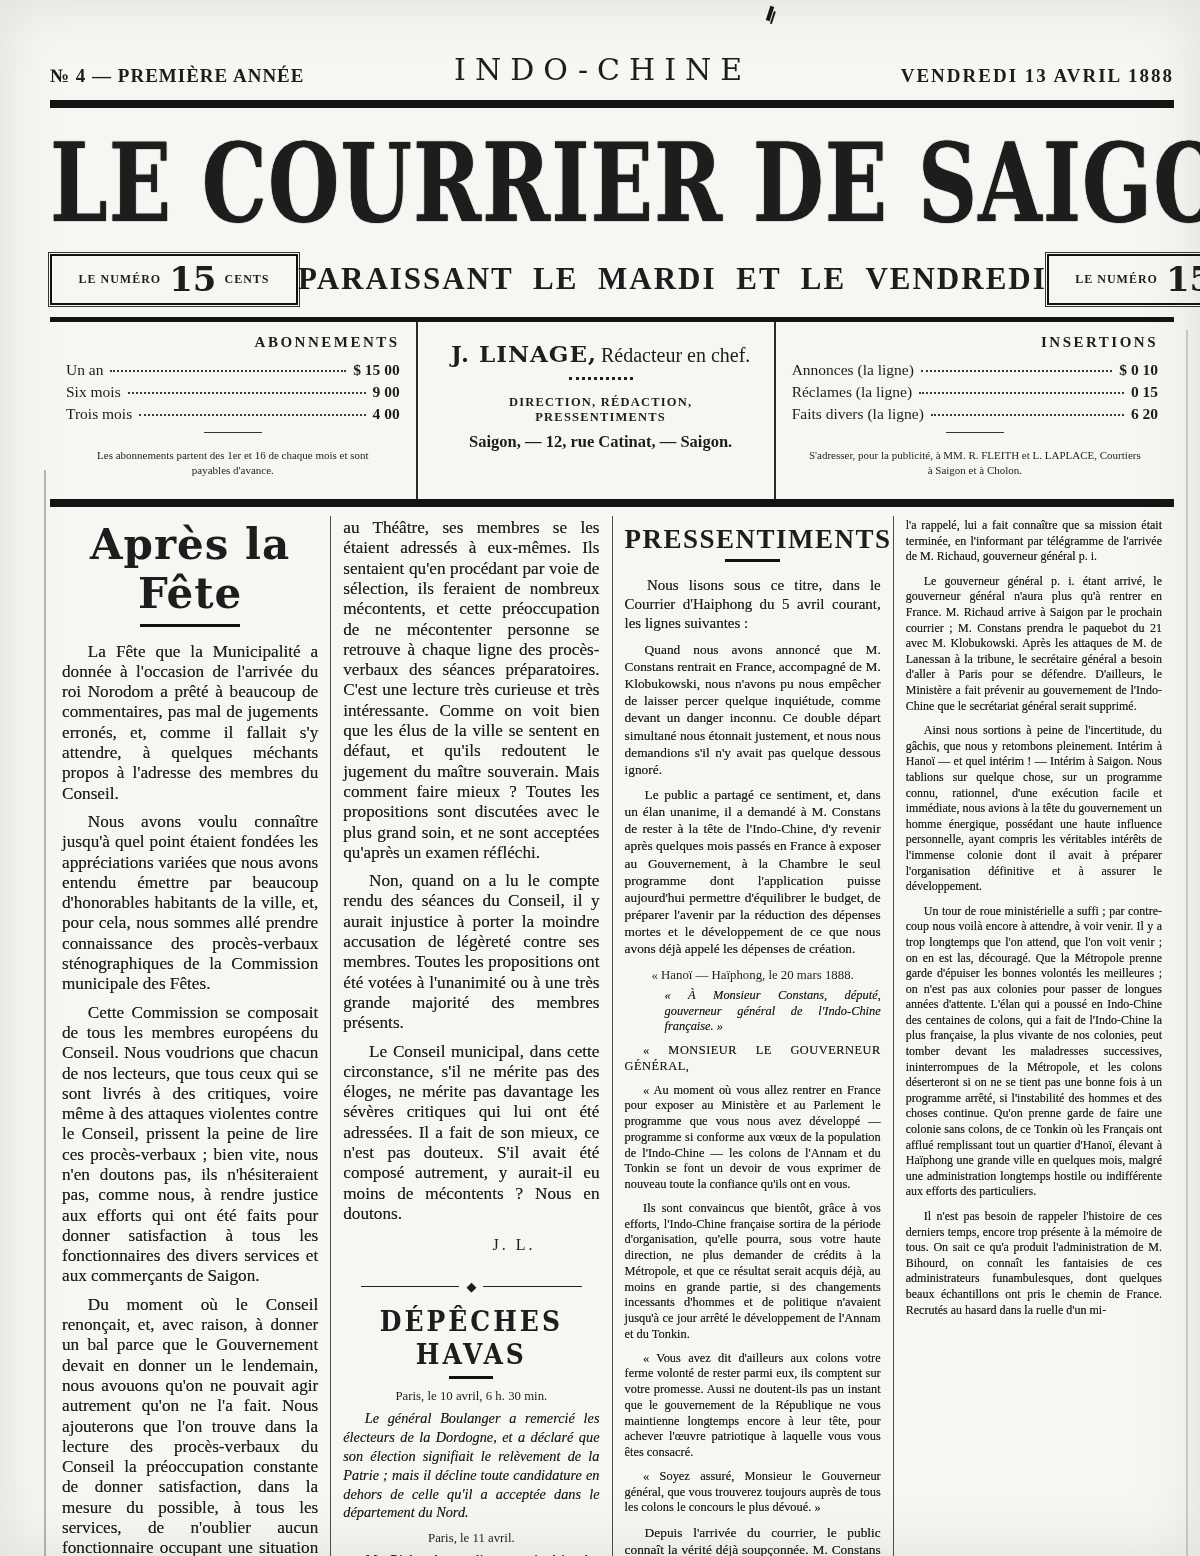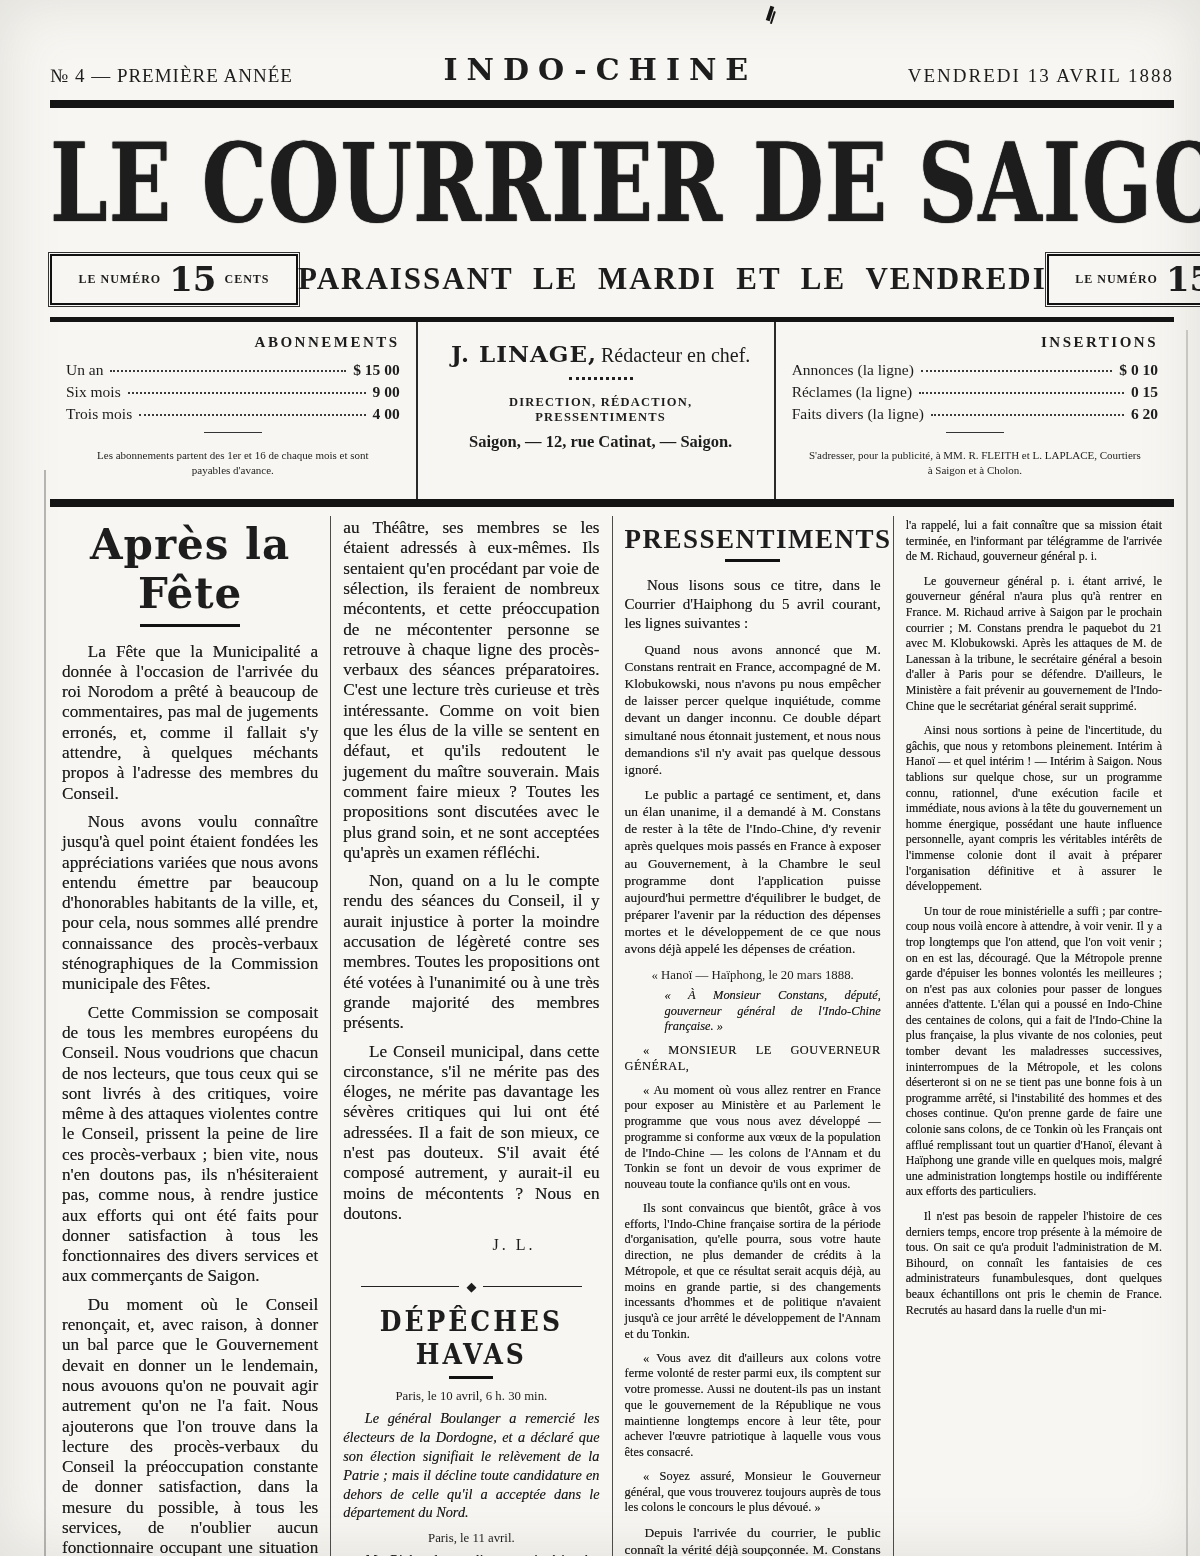--- a/index.html
+++ b/index.html
@@ -5,23 +5,23 @@
   html,body{margin:0;padding:0;background:#e8e8e6;}
   .page{
     position:relative; width:1200px; height:1556px; margin:0 auto;
     background:#f7f6f2; overflow:hidden; box-sizing:border-box;
     padding:0 26px 0 50px; color:#1d1d1d;
     font-family:"Liberation Serif", serif;
     box-shadow: inset 0 0 60px rgba(120,115,100,0.18);
   }
   
   .topline{display:flex; justify-content:space-between; align-items:flex-end; margin-top:52px;}
-  .issue,.pubdate{font-size:19px; font-weight:normal; letter-spacing:1px; white-space:nowrap;}
+  .issue,.pubdate{font-size:19px; font-weight:bold; letter-spacing:1px; white-space:nowrap;}
   .pubdate{letter-spacing:2px;}
-  .edition{font-size:30px; font-weight:bold; letter-spacing:9px; font-family:"DejaVu Serif",serif;text-align:right;}
+  .edition{font-size:30px; font-weight:normal; letter-spacing:9px; font-family:"DejaVu Serif",serif;text-align:right;}
   .rule{background:#141414;}
   .rule-a{height:8px; margin-top:13px;}
   .rule-b{height:5px; margin-top:6px;}
   .rule-c{height:8px; margin-top:0;}
   
   .masthead{
     margin:34px 0 30px; text-align:center; font-family:"DejaVu Serif",serif;
     font-weight:bold; font-size:82px; line-height:1; letter-spacing:1px;
     transform:scaleY(1.32); transform-origin:center; white-space:nowrap;
     text-shadow:0 0 1px #000;

